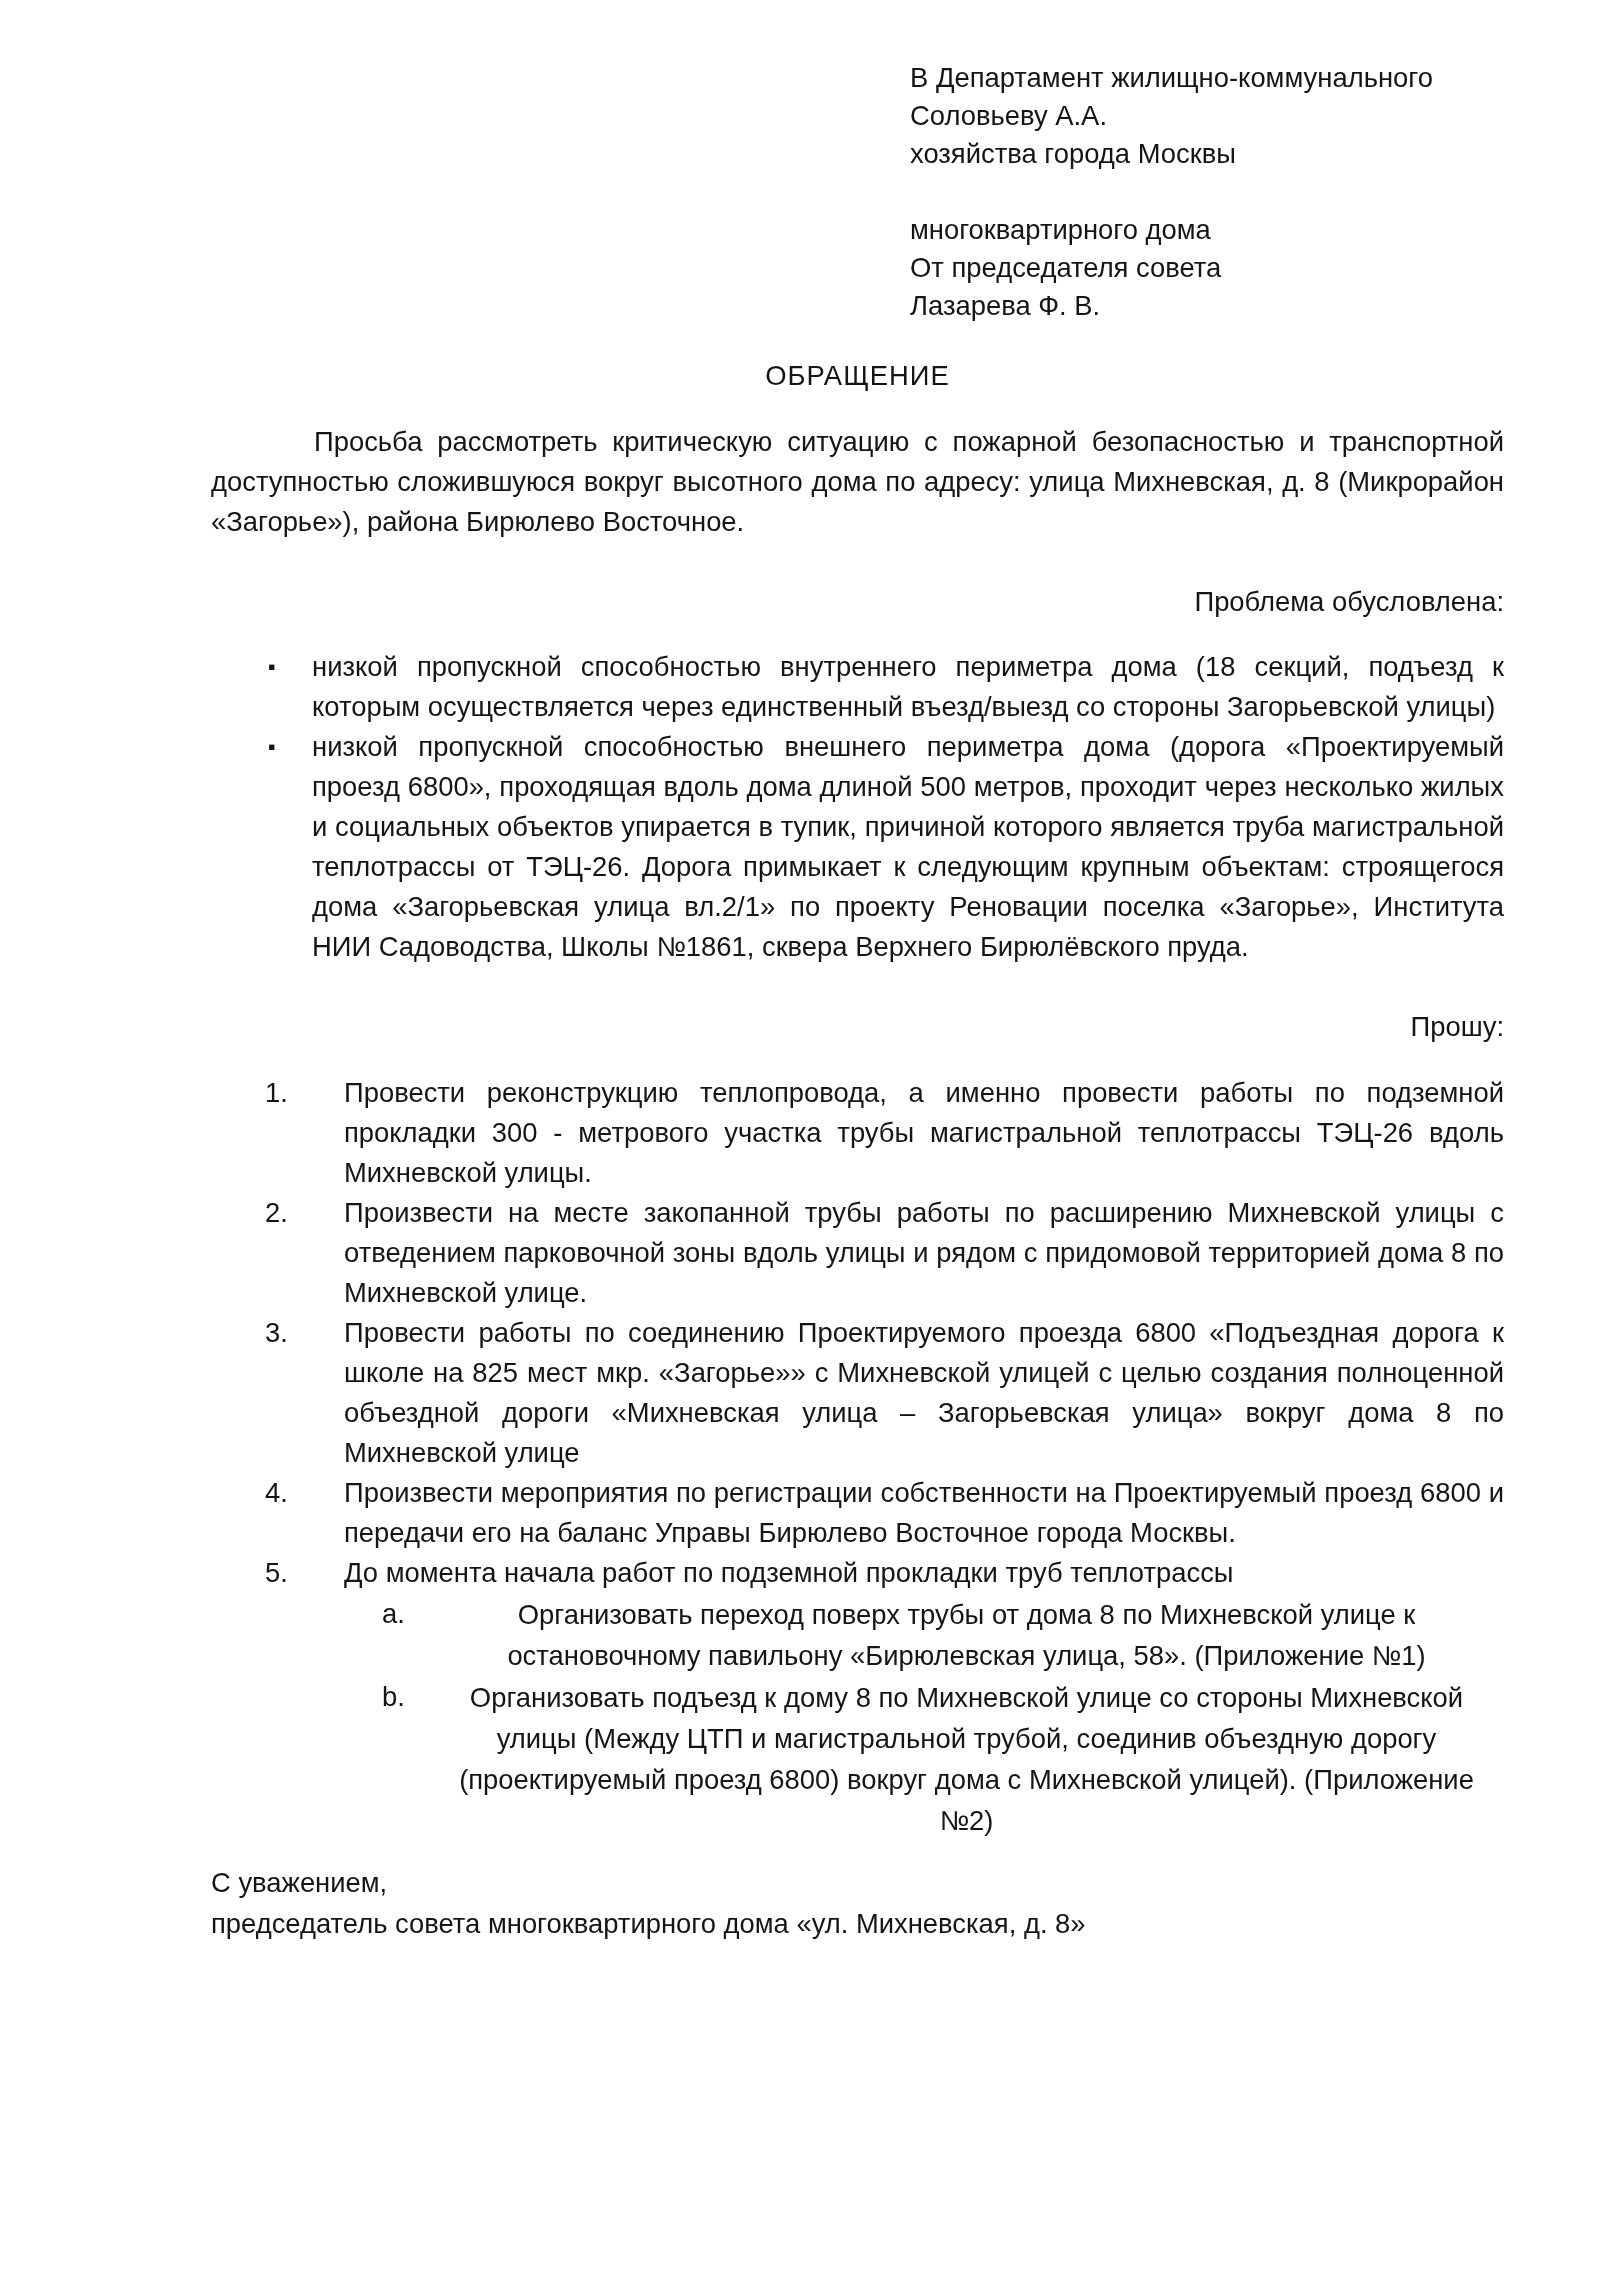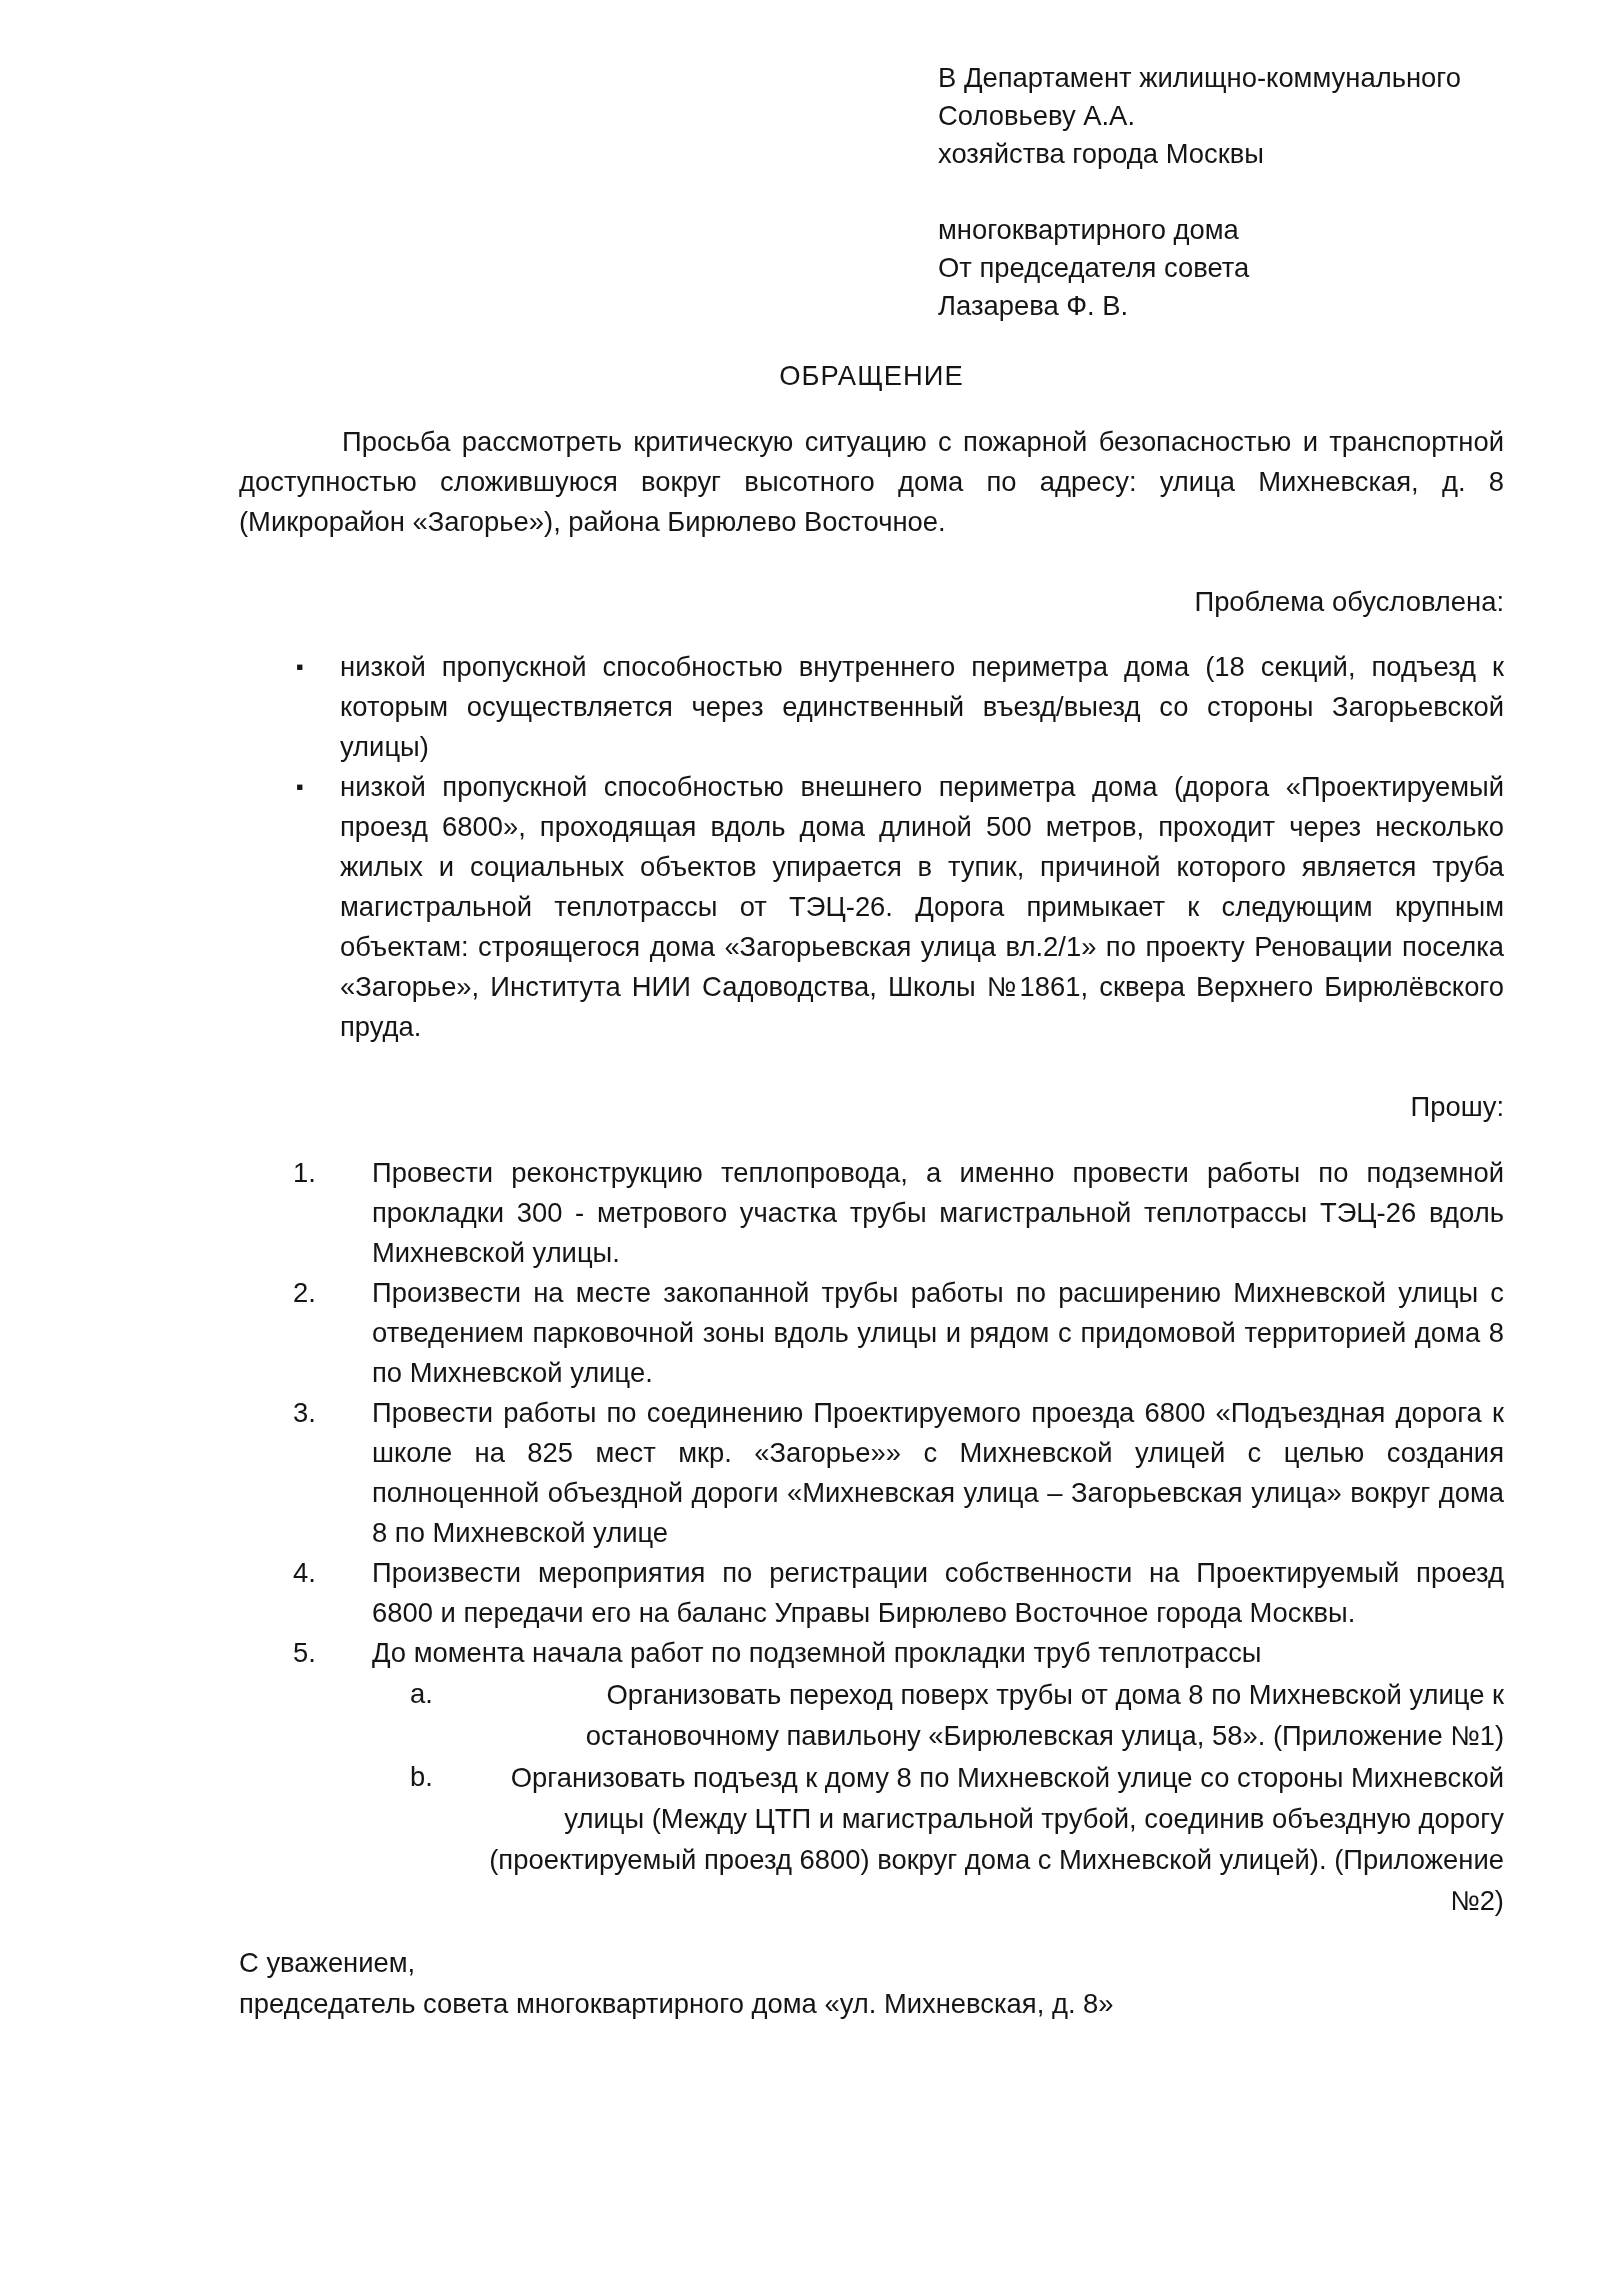--- a/index.html
+++ b/index.html
@@ -10,21 +10,21 @@
     background:#ffffff;
     color:#151515;
     font-family:"Liberation Sans", sans-serif;
     font-size:27.4px;
     line-height:40px;
     margin:0 auto;
     overflow:hidden;
   }
   .content{
     position:absolute;
-    left:239px;
+    left:211px;
     right:117px;
     top:59px;
   }
   
   .addr-block{
     margin-left:699px;
     line-height:38px;
   }
   .addr-gap{height:38px;}
   
@@ -70,21 +70,21 @@
   }
   
   .slist{margin-top:0;}
   .sitem{
     display:grid;
     grid-template-columns:47px 1fr;
     margin-left:38px;
     margin-top:1px;
   }
   .stext{
-    text-align:right;
+    text-align:center;
     line-height:41px;
   }
   
   .closing{
     margin-top:21.6px;
     line-height:41px;
   }
 </style>
 </head>
 <body>

